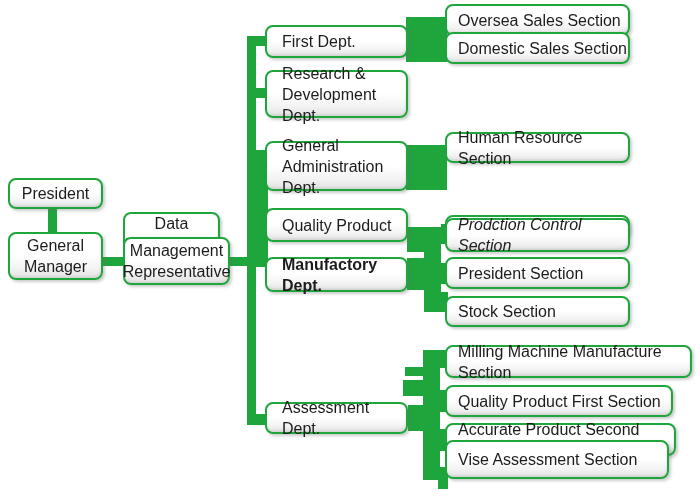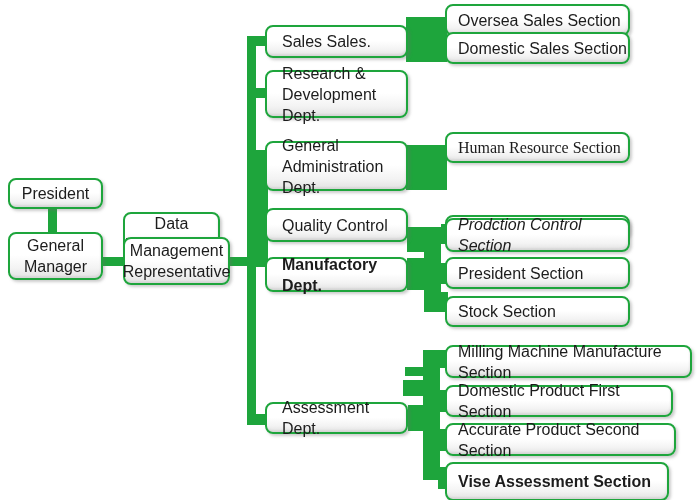--- a/index.html
+++ b/index.html
@@ -74,66 +74,66 @@
       </div>
       <div class="node align-center" style="left: 123px; top: 172px; width: 97px; height: 44px; border-color: rgb(30, 165, 60); color: rgb(28, 28, 28); margin-top: 40px;">
         <span class="node-label">Data
 Management</span>
       </div>
       <div class="node align-center" style="left: 123px; top: 237px; width: 107px; height: 48px; border-color: rgb(30, 165, 60); color: rgb(28, 28, 28);">
         <span class="node-label">Management
 Representative</span>
       </div>
       <div class="node pad-dept" style="left: 265px; top: 25px; width: 143px; height: 33px; border-color: rgb(30, 165, 60); color: rgb(28, 28, 28);">
-        <span class="node-label">Sales Sales.</span>
+        <span class="node-label">First Dept.</span>
       </div>
       <div class="node pad-dept" style="left: 265px; top: 70px; width: 143px; height: 48px; border-color: rgb(30, 165, 60); color: rgb(28, 28, 28);">
         <span class="node-label">Research &amp;
 Development Dept.</span>
       </div>
       <div class="node pad-dept" style="left: 265px; top: 141px; width: 143px; height: 50px; border-color: rgb(30, 165, 60); color: rgb(28, 28, 28);">
         <span class="node-label">General
 Administration Dept.</span>
       </div>
       <div class="node pad-dept" style="left: 265px; top: 208px; width: 143px; height: 34px; border-color: rgb(30, 165, 60); color: rgb(28, 28, 28);">
-        <span class="node-label">Quality Control</span>
+        <span class="node-label">Quality Product</span>
       </div>
       <div class="node pad-dept" style="left: 265px; top: 257px; width: 143px; height: 35px; border-color: rgb(30, 165, 60); color: rgb(28, 28, 28); font-weight: bold;">
         <span class="node-label">Manufactory Dept.</span>
       </div>
       <div class="node pad-dept" style="left: 265px; top: 402px; width: 143px; height: 32px; border-color: rgb(30, 165, 60); color: rgb(28, 28, 28);">
         <span class="node-label">Assessment Dept.</span>
       </div>
       <div class="node pad-sec" style="left: 445px; top: 4px; width: 185px; height: 32px; border-color: rgb(30, 165, 60); color: rgb(28, 28, 28);">
         <span class="node-label">Oversea Sales Section</span>
       </div>
       <div class="node pad-sec" style="left: 445px; top: 32px; width: 185px; height: 32px; border-color: rgb(30, 165, 60); color: rgb(28, 28, 28);">
         <span class="node-label">Domestic Sales Section</span>
       </div>
-      <div class="node pad-sec" style="left: 445px; top: 132px; width: 185px; height: 31px; border-color: rgb(30, 165, 60); color: rgb(28, 28, 28); font-family: Liberation Serif, serif;">
+      <div class="node pad-sec" style="left: 445px; top: 132px; width: 185px; height: 31px; border-color: rgb(30, 165, 60); color: rgb(28, 28, 28);">
         <span class="node-label">Human Resource Section</span>
       </div>
       <div class="node pad-sec" style="left: 445px; top: 168px; width: 185px; height: 24px; border-color: rgb(30, 165, 60); color: rgb(28, 28, 28); margin-top: 47px;">
         <span class="node-label">Finance Section</span>
       </div>
       <div class="node pad-sec" style="left: 445px; top: 218px; width: 185px; height: 34px; border-color: rgb(30, 165, 60); color: rgb(28, 28, 28); font-style: italic;">
         <span class="node-label">Prodction Control Section</span>
       </div>
       <div class="node pad-sec" style="left: 445px; top: 257px; width: 185px; height: 32px; border-color: rgb(30, 165, 60); color: rgb(28, 28, 28);">
         <span class="node-label">President Section</span>
       </div>
       <div class="node pad-sec" style="left: 445px; top: 296px; width: 185px; height: 31px; border-color: rgb(30, 165, 60); color: rgb(28, 28, 28);">
         <span class="node-label">Stock Section</span>
       </div>
       <div class="node pad-sec" style="left: 445px; top: 345px; width: 247px; height: 33px; border-color: rgb(30, 165, 60); color: rgb(28, 28, 28);">
         <span class="node-label">Milling Machine Manufacture Section</span>
       </div>
       <div class="node pad-sec" style="left: 445px; top: 385px; width: 228px; height: 32px; border-color: rgb(30, 165, 60); color: rgb(28, 28, 28);">
-        <span class="node-label">Domestic Product First Section</span>
+        <span class="node-label">Quality Product First Section</span>
       </div>
       <div class="node pad-sec" style="left: 445px; top: 423px; width: 231px; height: 33px; border-color: rgb(30, 165, 60); color: rgb(28, 28, 28);">
         <span class="node-label">Accurate Product Second Section</span>
       </div>
-      <div class="node pad-sec" style="left: 445px; top: 462px; width: 224px; height: 39px; border-color: rgb(30, 165, 60); color: rgb(28, 28, 28); font-weight: bold;">
+      <div class="node pad-sec" style="left: 445px; top: 440px; width: 224px; height: 39px; border-color: rgb(30, 165, 60); color: rgb(28, 28, 28);">
         <span class="node-label">Vise Assessment Section</span>
       </div>
     </div>
 </div>
 
 </body></html>

